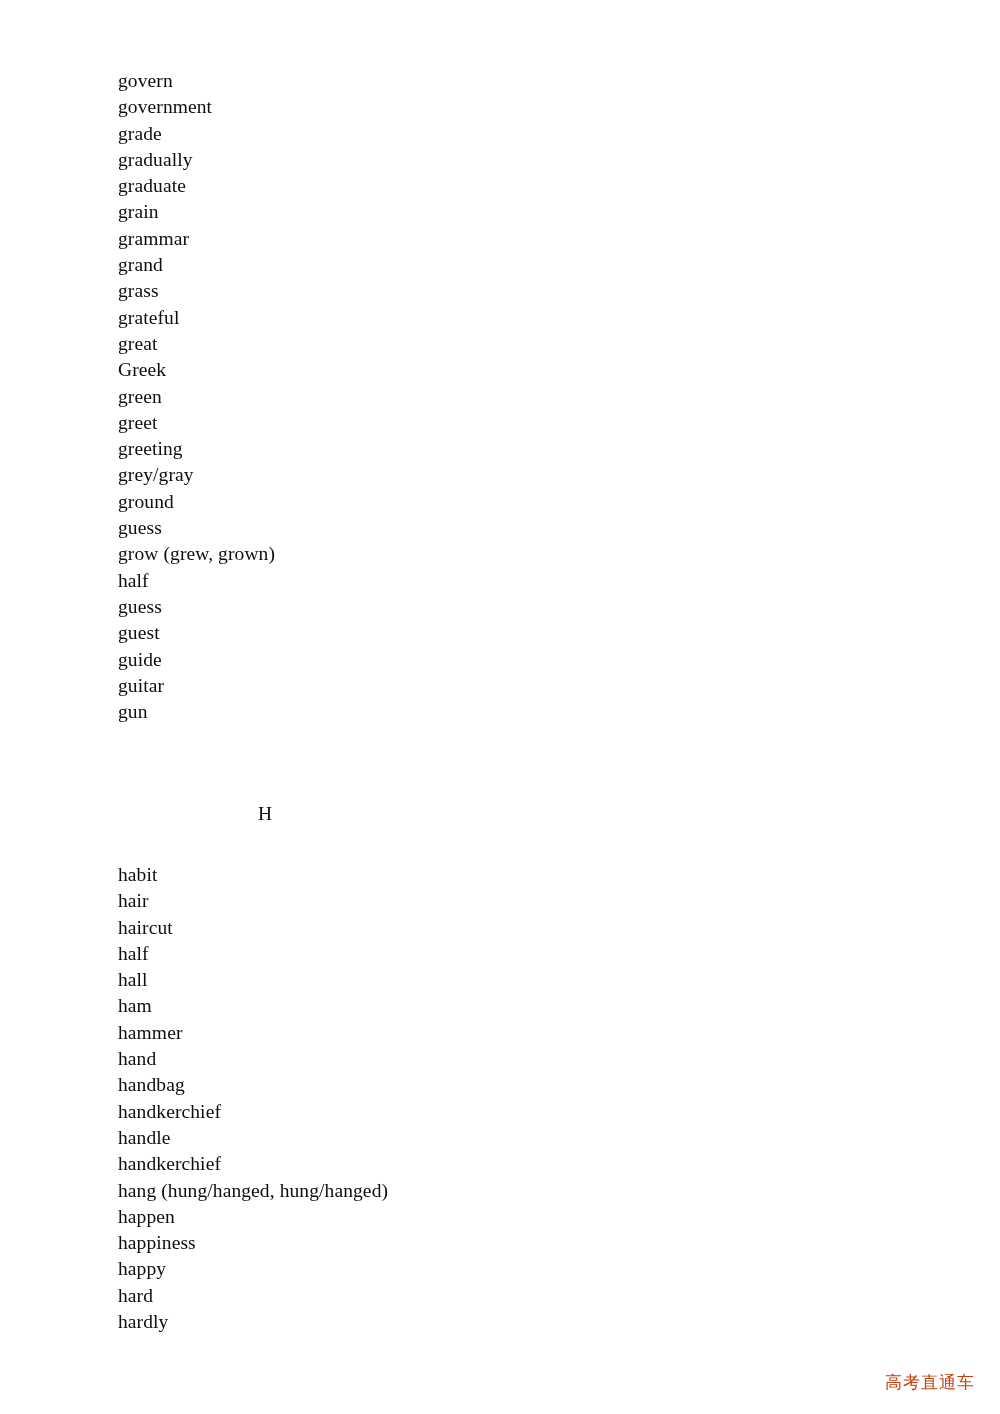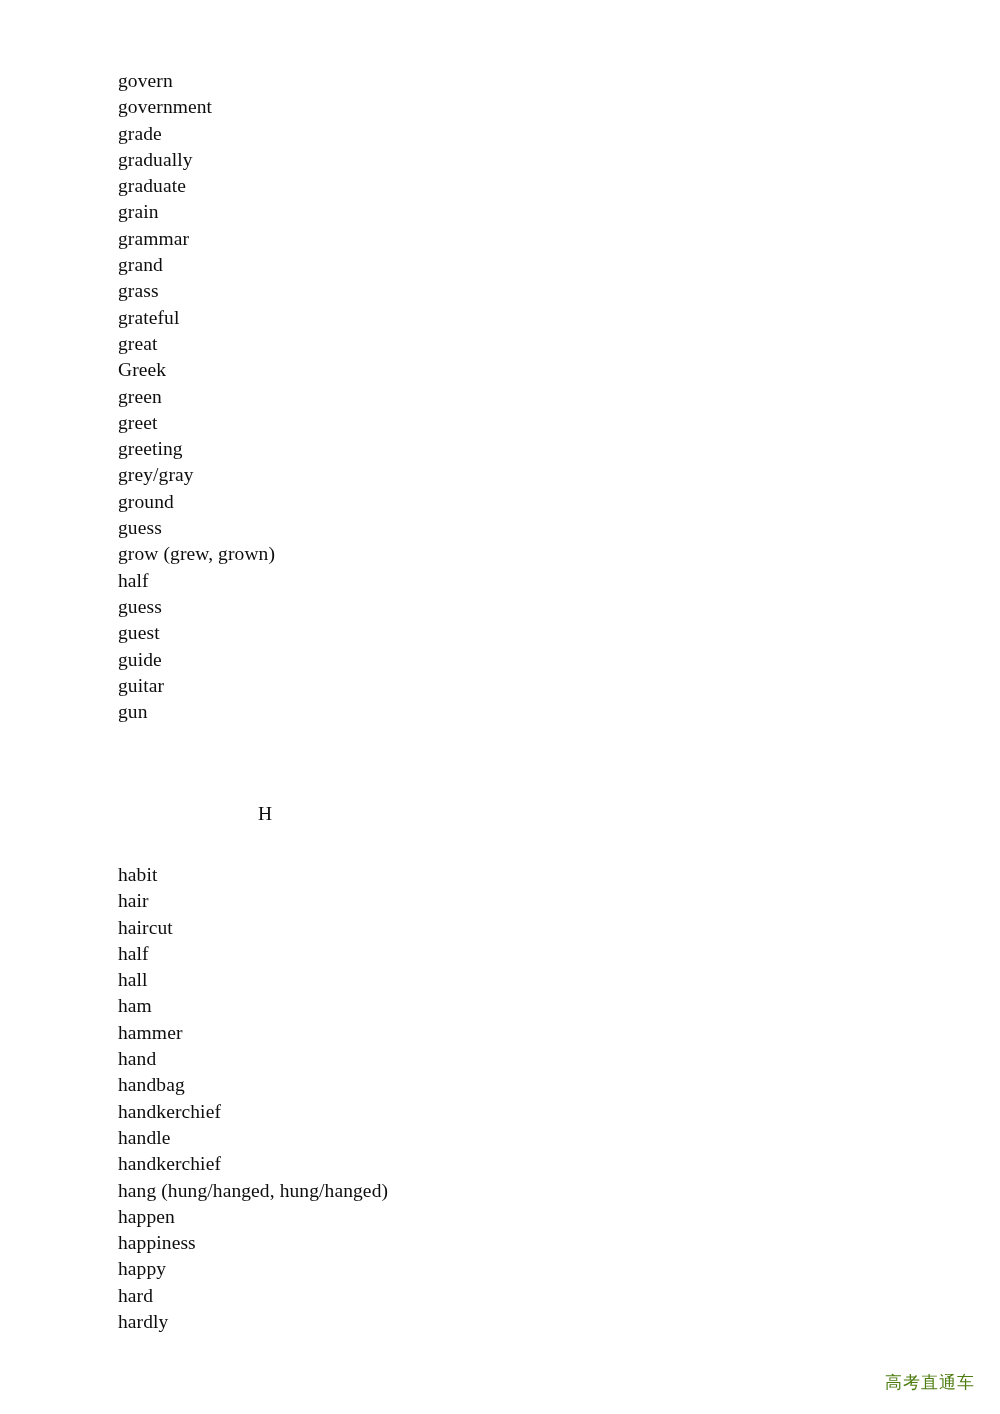--- a/index.html
+++ b/index.html
@@ -55,21 +55,21 @@
     letter-spacing: 0.1px;
   }
 
   .watermark {
     position: absolute;
     right: 25px;
     bottom: 22px;
     font-family: "DejaVu Sans", "Liberation Sans", sans-serif;
     font-size: 17px;
     line-height: 20px;
-    color: #4d7c0f;
+    color: #c2410c;
     letter-spacing: 1px;
     white-space: nowrap;
   }
 </style>
 </head>
 <body>
 
 <div class="page">
 
   <ul class="word-list section-g">

